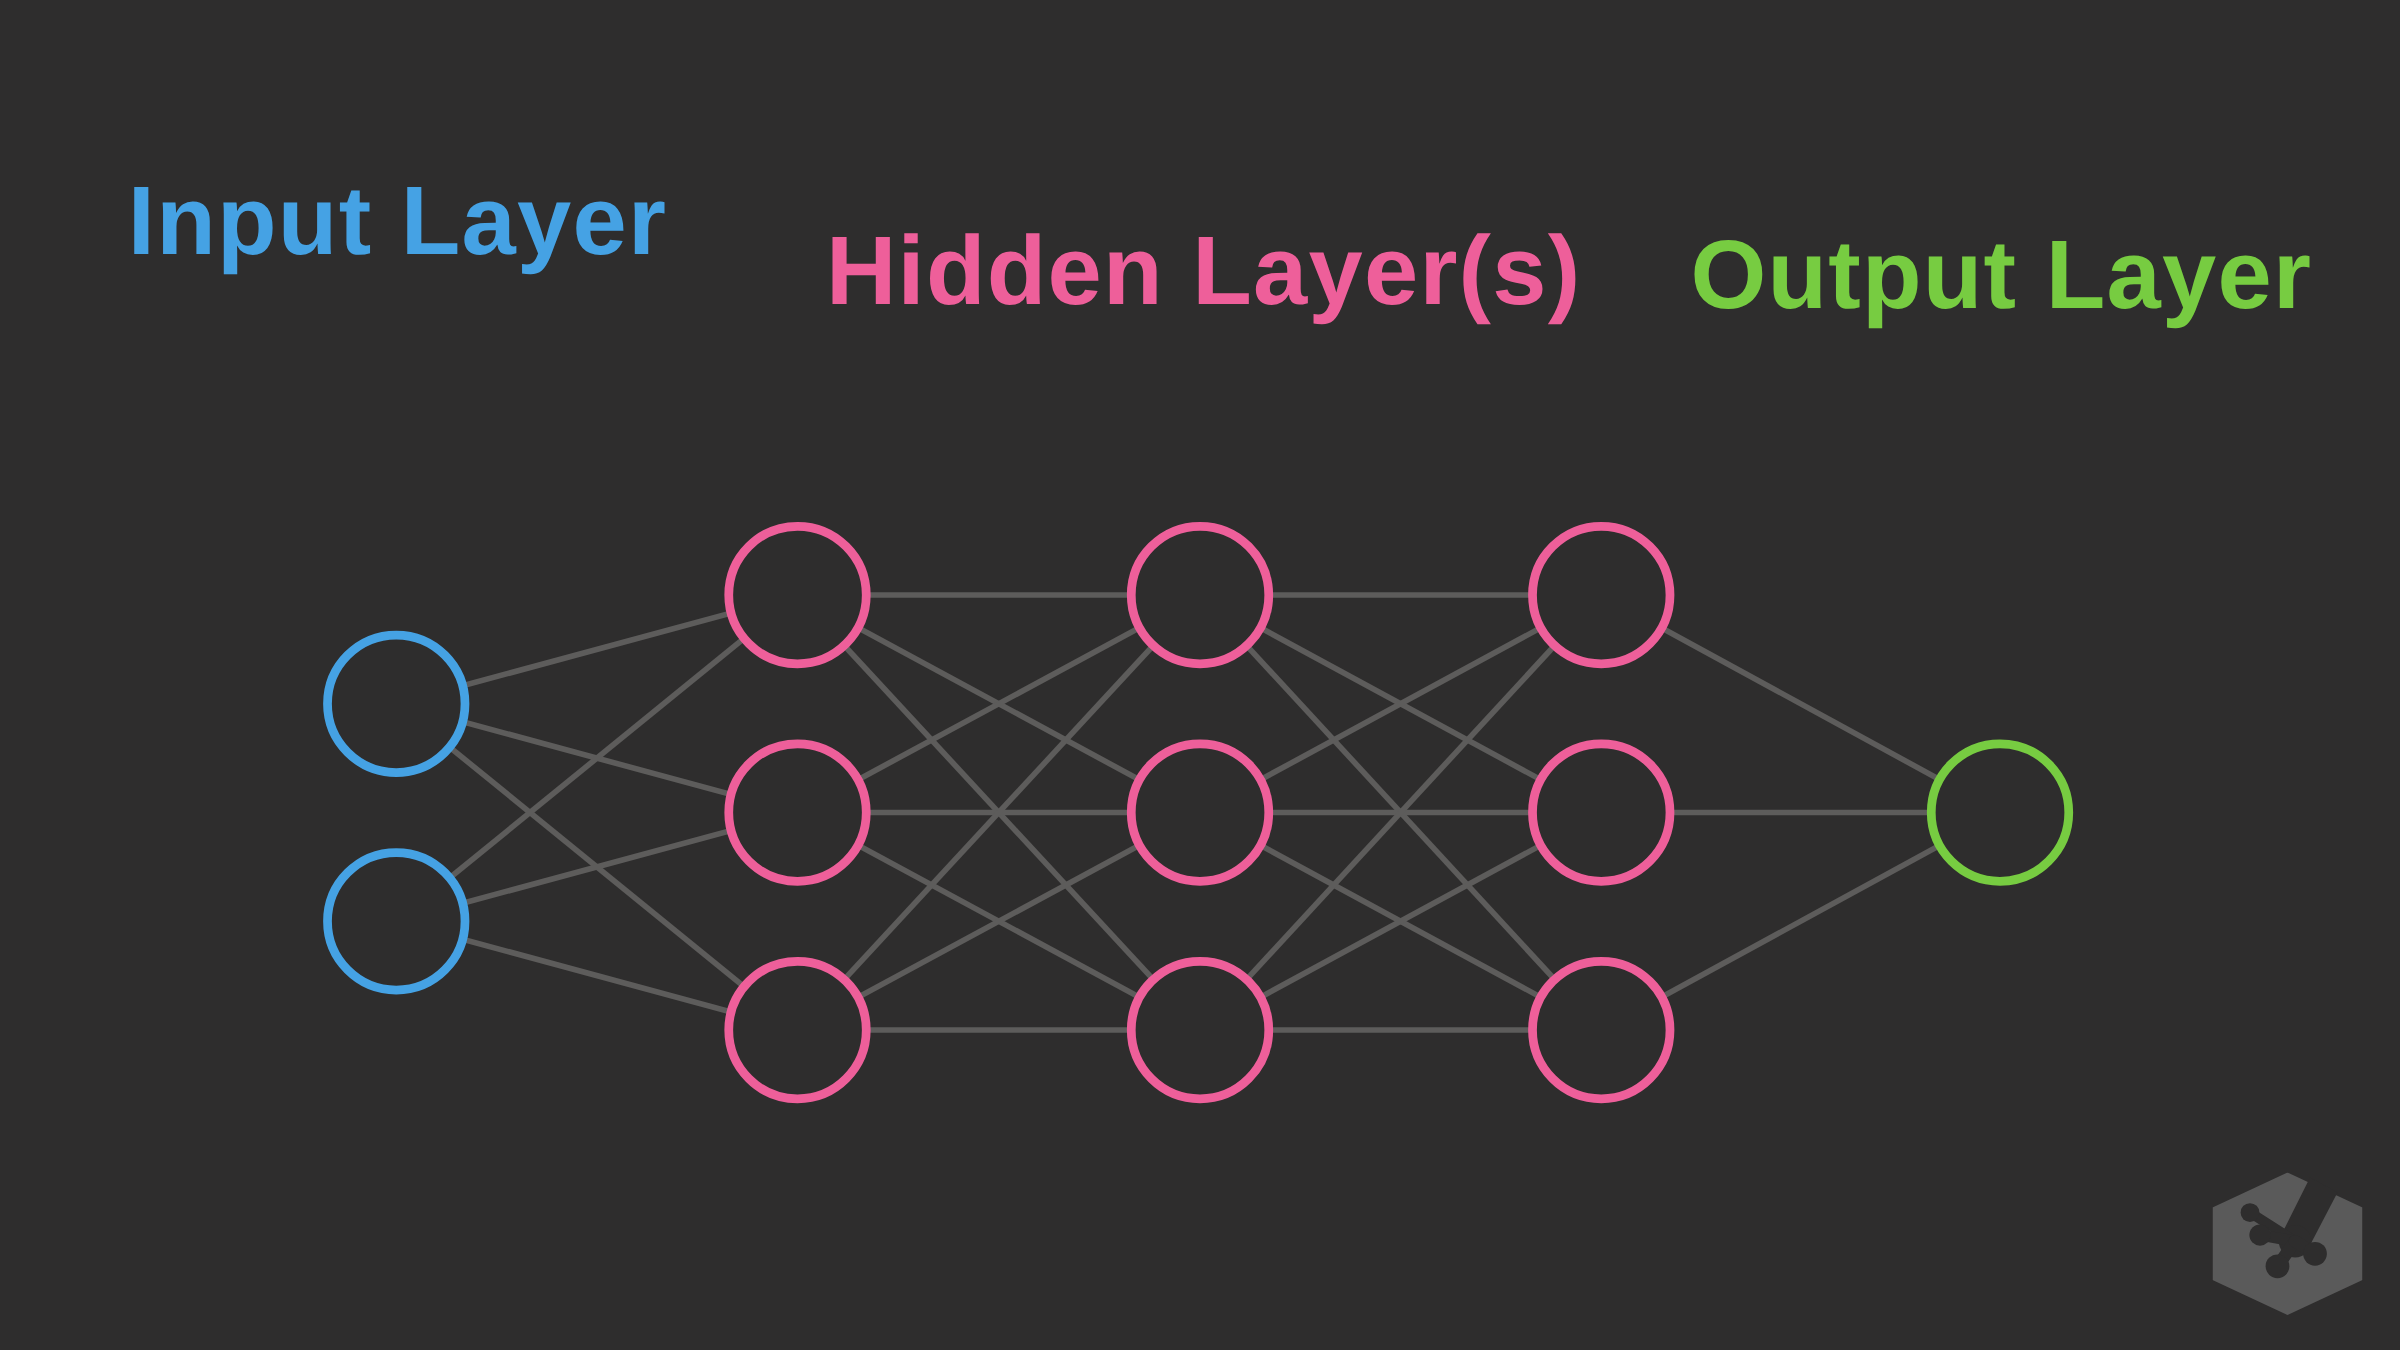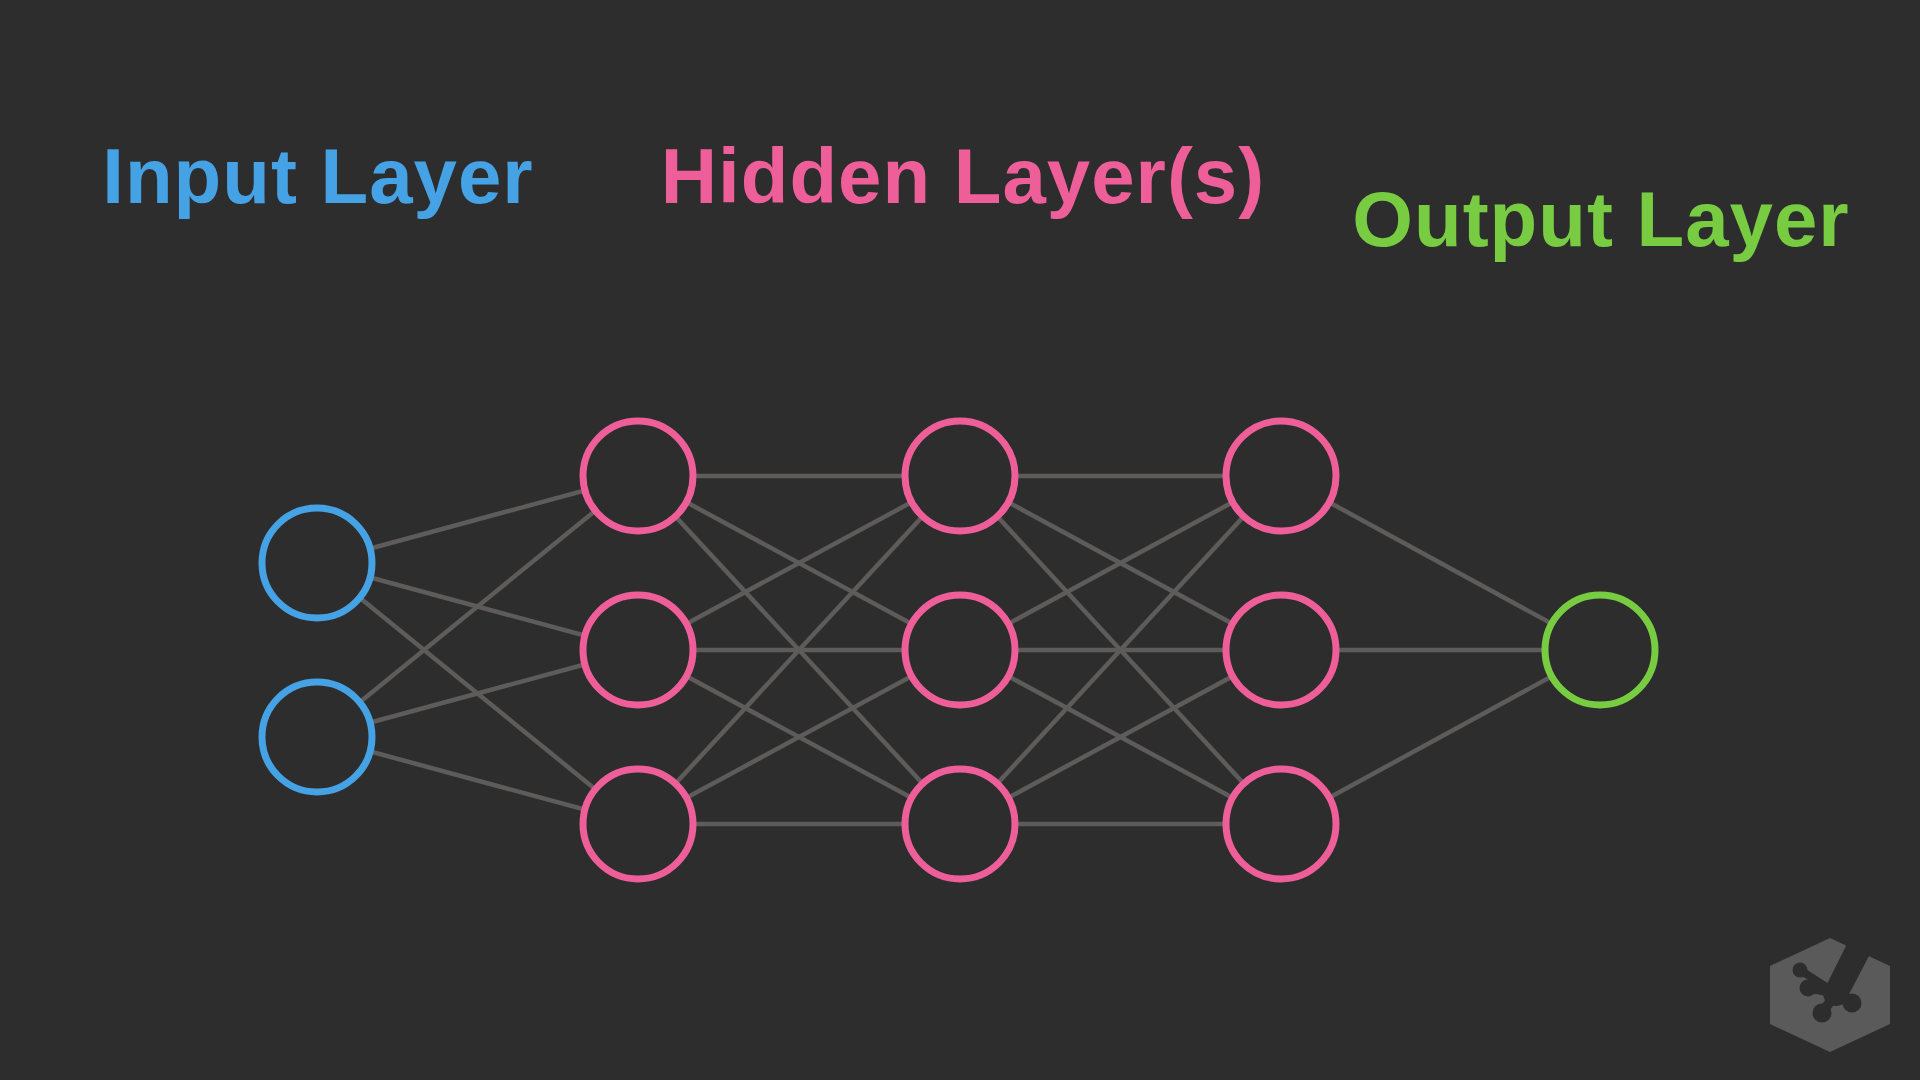--- a/index.html
+++ b/index.html
@@ -91,21 +91,21 @@
         <circle cx="960" cy="824" r="55" fill="#2e2d2d" stroke="#ee5f9a" stroke-width="7"></circle>
         <circle cx="1281" cy="476" r="55" fill="#2e2d2d" stroke="#ee5f9a" stroke-width="7"></circle>
         <circle cx="1281" cy="650" r="55" fill="#2e2d2d" stroke="#ee5f9a" stroke-width="7"></circle>
         <circle cx="1281" cy="824" r="55" fill="#2e2d2d" stroke="#ee5f9a" stroke-width="7"></circle>
         <circle cx="1600" cy="650" r="55" fill="#2e2d2d" stroke="#77cc41" stroke-width="7"></circle>
       </g>
   </svg>
 
   <div class="layer-label label-input" style="color: rgb(69, 162, 228);">Input Layer</div>
 
-  <div class="layer-label label-hidden" style="color: rgb(238, 95, 154);">Hidden Layer(s)</div>
+  <div class="layer-label label-hidden" style="color: rgb(238, 95, 154); margin-top: 40px;">Hidden Layer(s)</div>
 
   <div class="layer-label label-output" style="color: rgb(119, 204, 65); margin-top: 43px;">Output Layer</div>
 
   <svg class="logo" viewBox="0 0 120 114">
     <polygon points="60,0 120,28 120,86 60,114 0,86 0,28" stroke-linejoin="round" fill="#5a5a5a"></polygon>
     <g id="logo-cutout" stroke-linecap="round">
 
       <polygon points="56,48 76,62 100,16 78,4" fill="#2e2d2d"></polygon>
 
       <circle cx="66" cy="55" r="13" fill="#2e2d2d"></circle>

